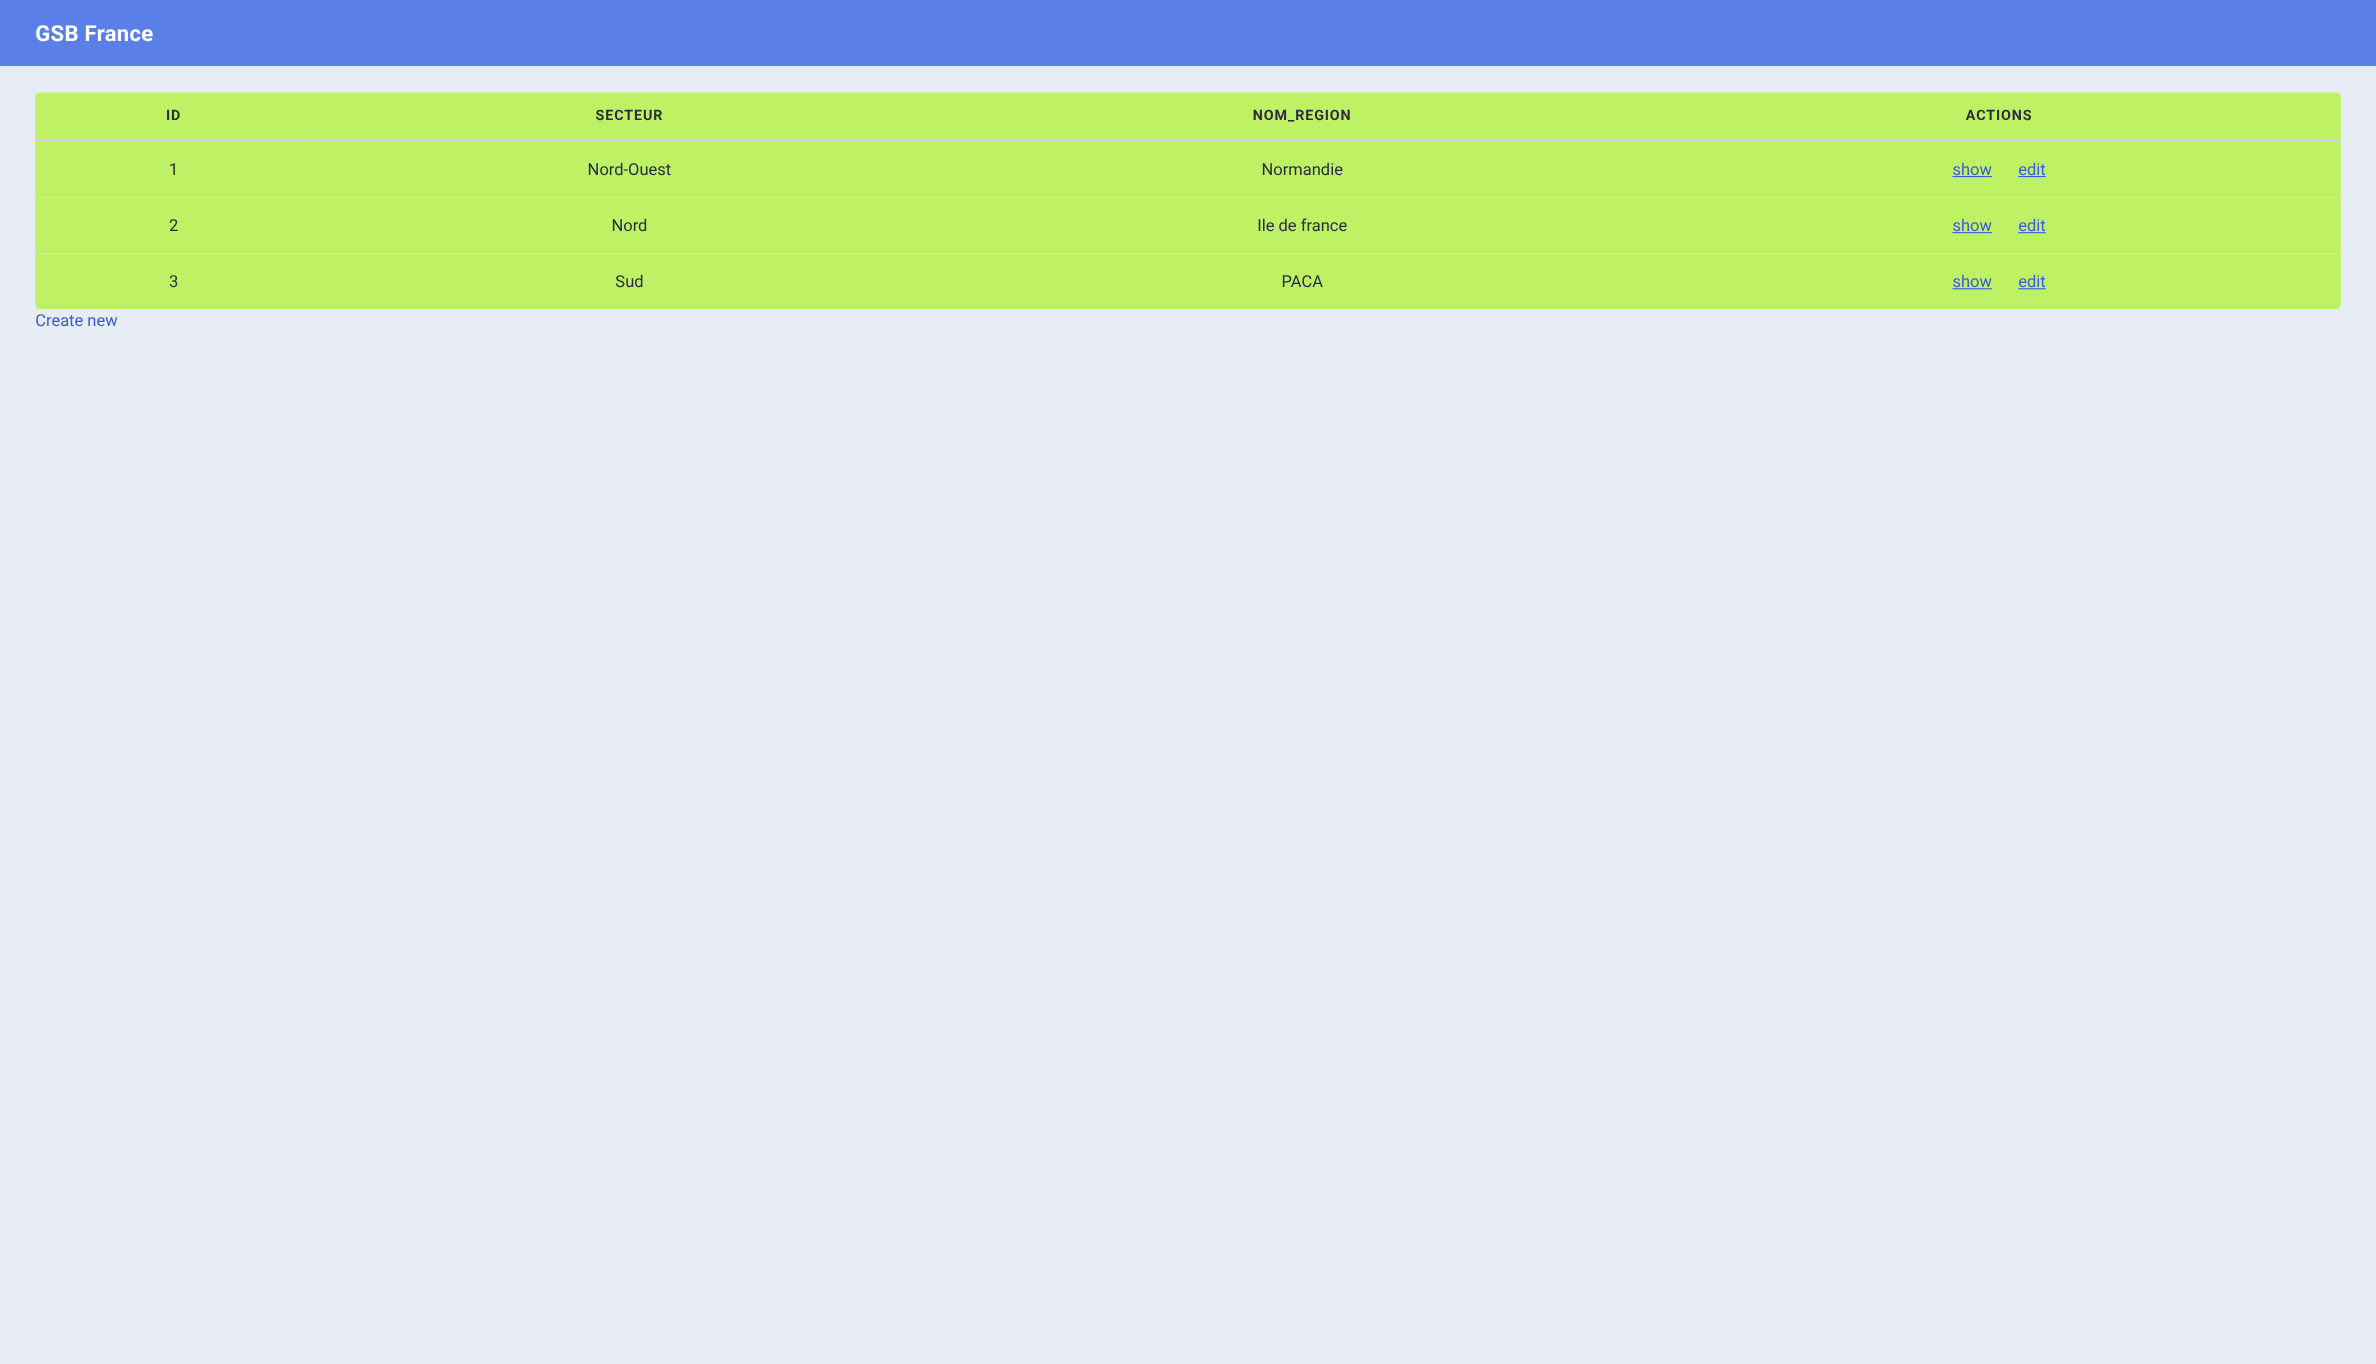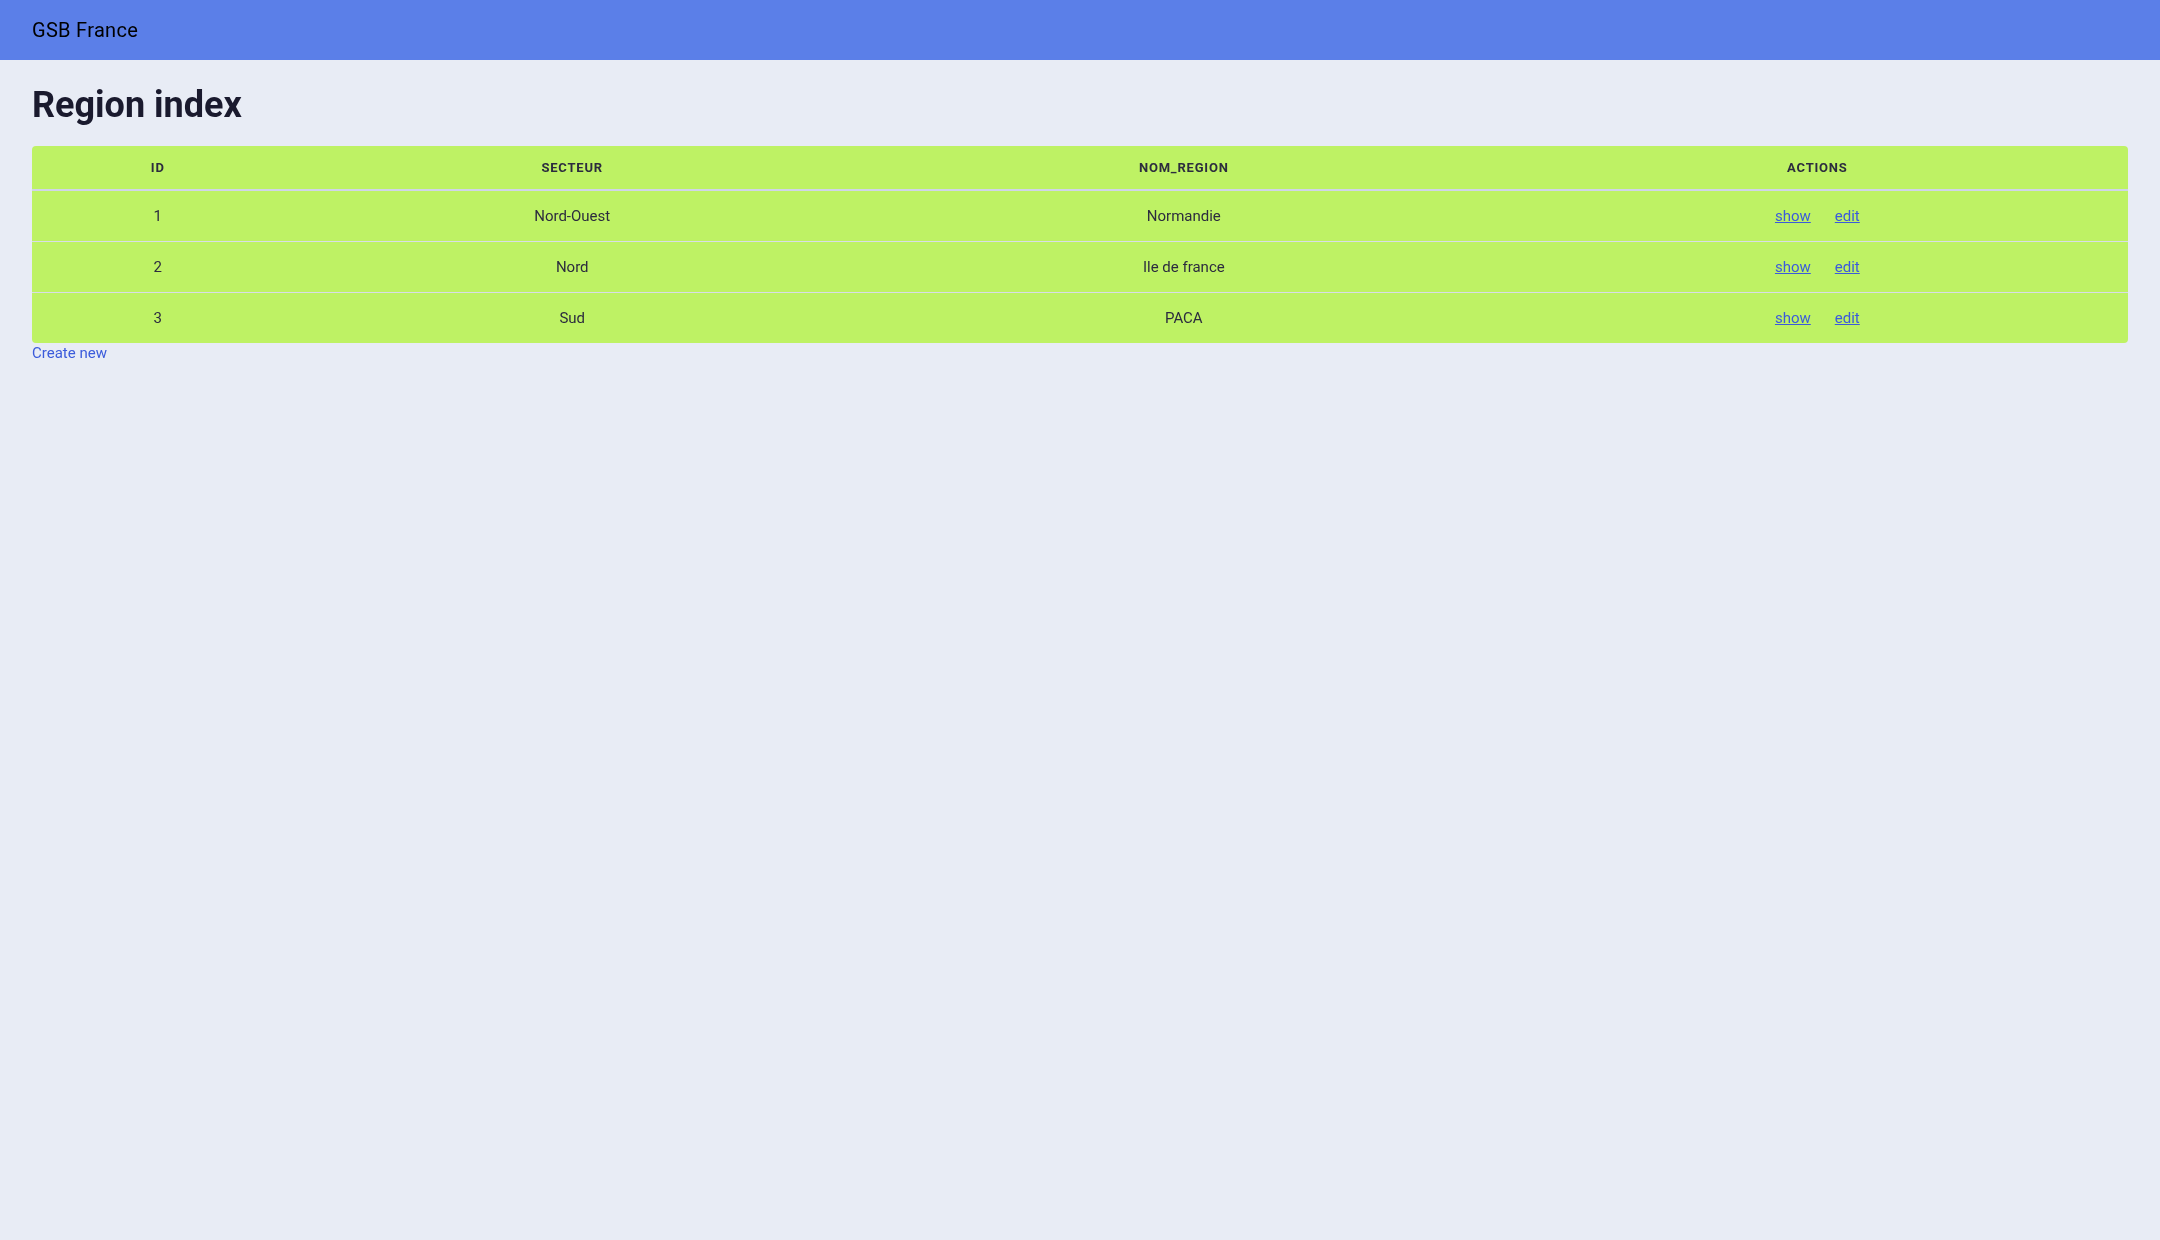--- a/index.html
+++ b/index.html
@@ -18,23 +18,23 @@
     .navbar {
       background-color: #5b7fe8;
       padding: 0 32px;
       height: 60px;
       display: flex;
       align-items: center;
       justify-content: space-between;
     }
 
     .navbar-brand {
-      color: #000000;
+      color: #ffffff;
       font-size: 20px;
-      font-weight: 400;
+      font-weight: 700;
       letter-spacing: 0.3px;
     }
 
     .navbar-links {
       display: flex;
       align-items: center;
       gap: 24px;
     }
 
     .navbar-link {
@@ -139,21 +139,20 @@
     }
   </style>
 </head>
 <body>
 
 <nav class="navbar">
   <span class="navbar-brand">GSB France</span>
 </nav>
 
 <div class="main-content">
-  <h1 class="page-title">Region index</h1>
 
   <div class="table-container">
     <table>
       <thead>
         <tr>
           <th>ID</th>
           <th>SECTEUR</th>
           <th>NOM_REGION</th>
           <th>ACTIONS</th>
         </tr>

